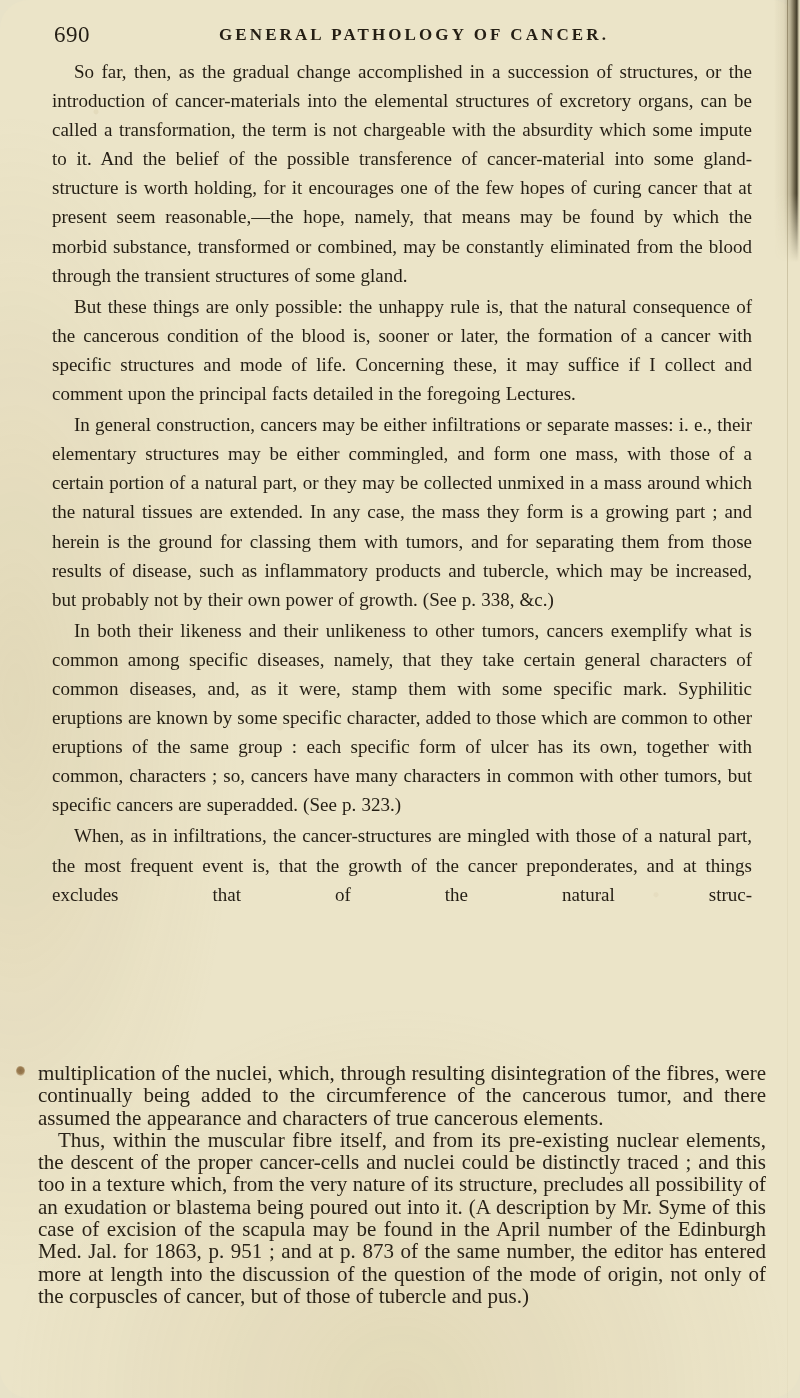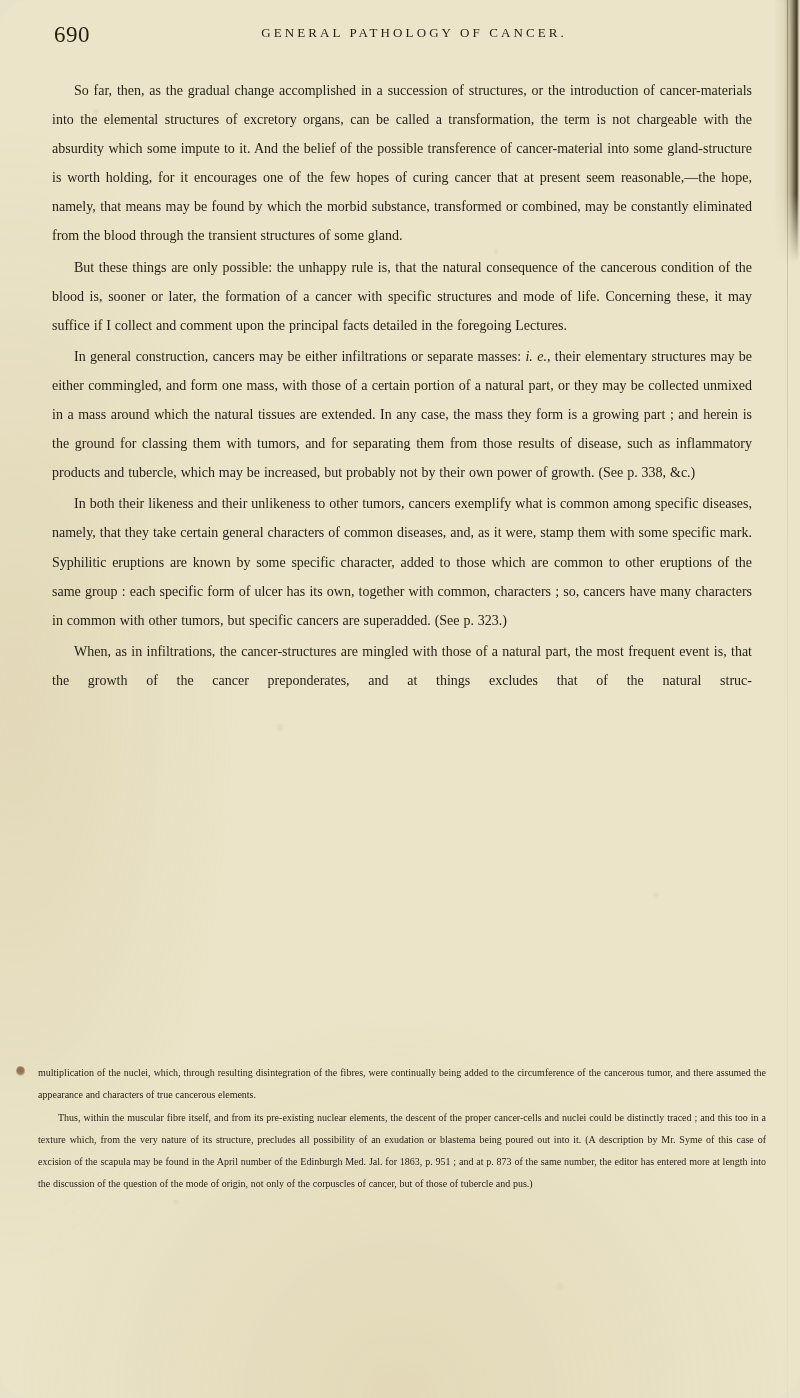--- a/index.html
+++ b/index.html
@@ -91,59 +91,60 @@
     font-size: 23px;
     letter-spacing: .5px;
     color: #241e14;
   }
   .head-title {
     position: absolute;
     left: 0;
     right: 0;
     top: 3px;
     text-align: center;
-    font-size: 13px;
+    font-size: 17px;
     letter-spacing: 3.1px;
     color: #241e14;
     white-space: nowrap;
     padding-left: 28px;
+    font-weight: bold;
   }
 
   
   .body-block {
     position: absolute;
     left: 52px;
-    top: 76px;
+    top: 57px;
     width: 700px;
     color: #241e14;
-    font-size: 14px;
+    font-size: 19px;
     line-height: 29.1px;
   }
   .para {
     margin: 0;
     text-align: justify;
     text-align-last: left;
     text-indent: 22px;
     word-spacing: .4px;
   }
   .para + .para { margin-top: 2px; }
 
   
   .ln-just { text-align-last: justify; }
 
-  .it { font-style: italic; }
+  .it { }
 
   
   .footnote {
     position: absolute;
     left: 38px;
     top: 1062px;
     width: 728px;
     color: #2a2318;
-    font-size: 10px;
+    font-size: 21px;
     line-height: 22.3px;
   }
   .footnote p {
     margin: 0;
     text-align: justify;
     text-align-last: left;
     text-indent: 0;
     word-spacing: .2px;
   }
   .footnote p.indent { text-indent: 20px; }

